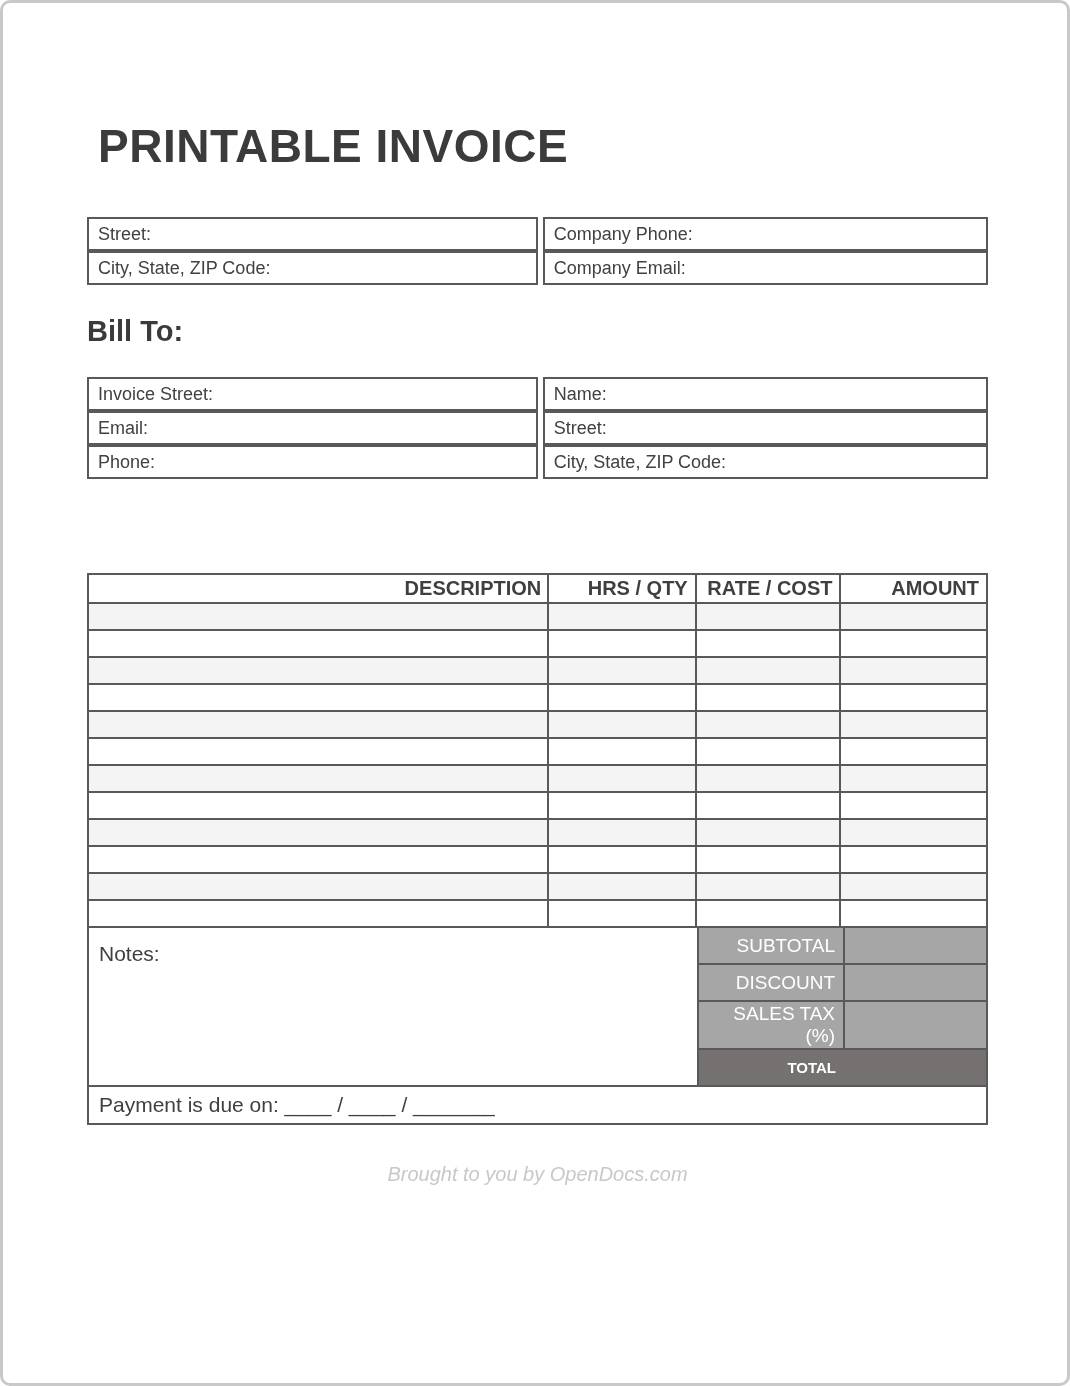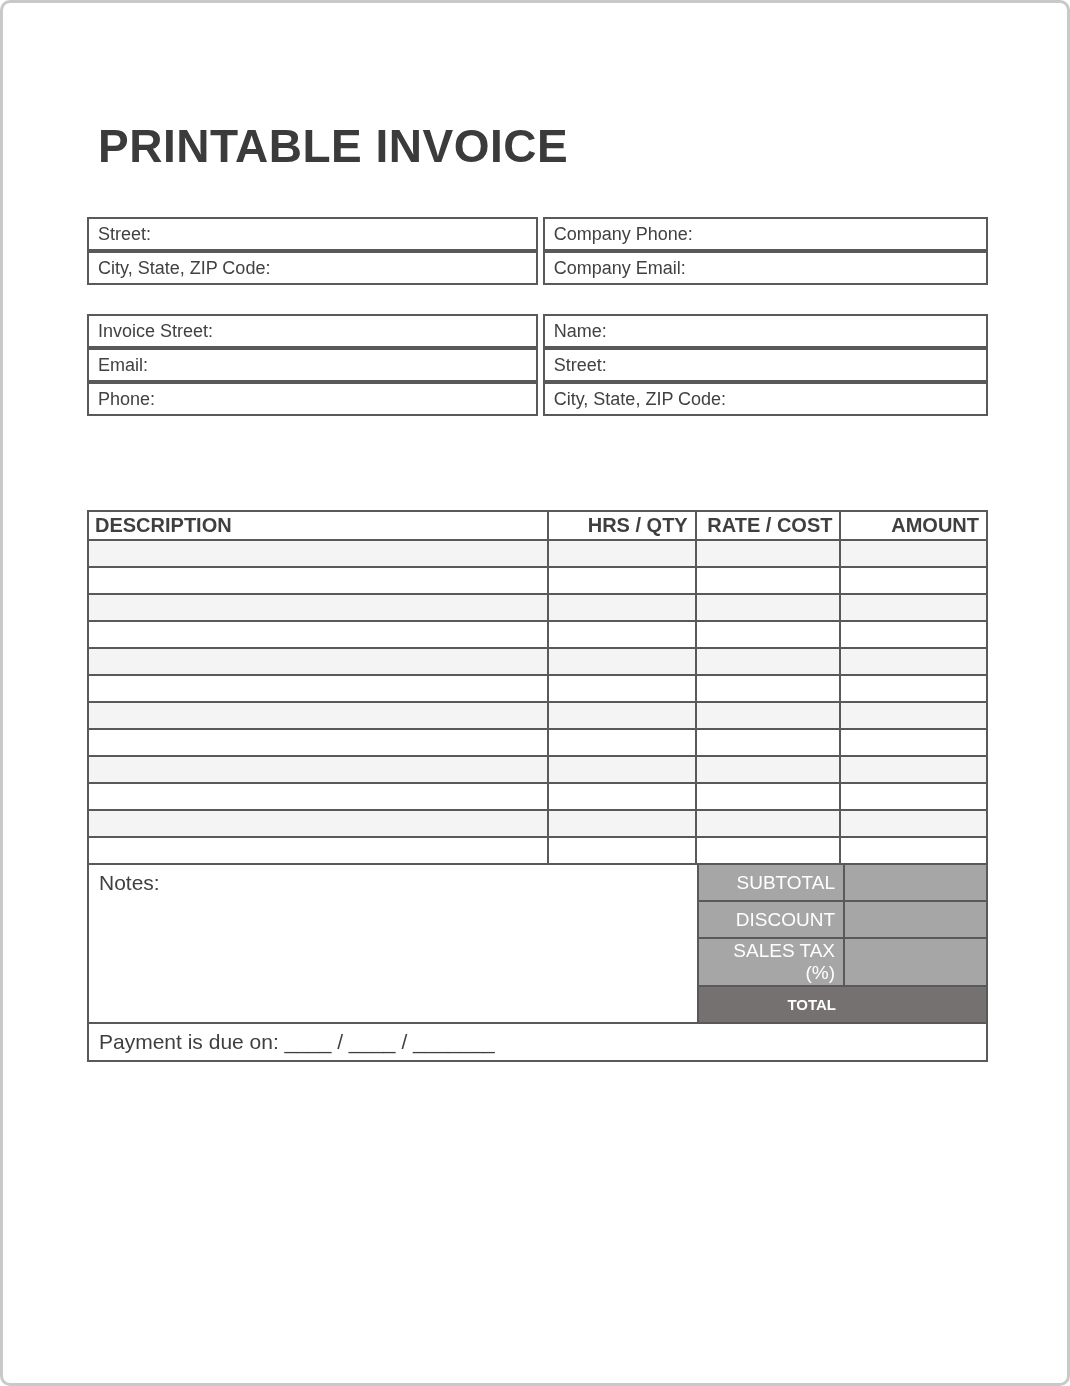--- a/index.html
+++ b/index.html
@@ -74,40 +74,40 @@
   }
   table.items-table th {
     border: 2px solid var(--border-dark);
     height: 29px;
     font-size: 20px;
     font-weight: bold;
     color: #3f3f3f;
     background: #ffffff;
     padding: 0 6px;
   }
-  table.items-table th.col-desc { text-align: left; }
+  table.items-table th.col-desc { text-align: right; }
   table.items-table th.col-num { text-align: right; padding-right: 7px; }
   table.items-table tbody td {
     border: 2px solid var(--border-dark);
     height: 27px;
     background: #ffffff;
   }
   table.items-table tbody tr:nth-child(odd) td { background: var(--row-shade); }
 
   
   table.summary-table {
     width: 901px;
     border-collapse: collapse;
     table-layout: fixed;
     margin-top: -2px;
   }
   table.summary-table td { border: 2px solid var(--border-dark); }
   td.notes-cell {
     vertical-align: top;
-    padding: 6px 10px;
+    padding: 14px 10px;
     font-size: 21px;
     color: #3f3f3f;
     background: #ffffff;
   }
   td.sum-label {
     background: var(--summary-gray);
     color: #ffffff;
     text-align: right;
     padding-right: 8px;
     font-size: 19px;
@@ -159,20 +159,21 @@
           <td>Street:</td>
           <td>Company Phone:</td>
         </tr>
         <tr>
           <td>City, State, ZIP Code:</td>
           <td>Company Email:</td>
         </tr>
       </tbody>
     </table>
 
+    <h2 class="billto-heading">Bill To:</h2>
 
     <table class="info-table billto-table">
       <colgroup>
           <col style="width:50.3%">
           <col style="width:49.7%">
         </colgroup>
       <tbody>
         <tr>
           <td>Invoice Street:</td>
           <td>Name:</td>
@@ -301,15 +302,16 @@
         </tr>
         <tr>
           <td class="total-cell" colspan="2">TOTAL</td>
         </tr>
         <tr>
           <td class="payment-cell" colspan="3">Payment is due on: ____ / ____ / _______</td>
         </tr>
       </tbody>
     </table>
 
+    <div class="footer-note">Brought to you by OpenDocs.com</div>
 
   </div>
 </div>
 
 </body></html>

